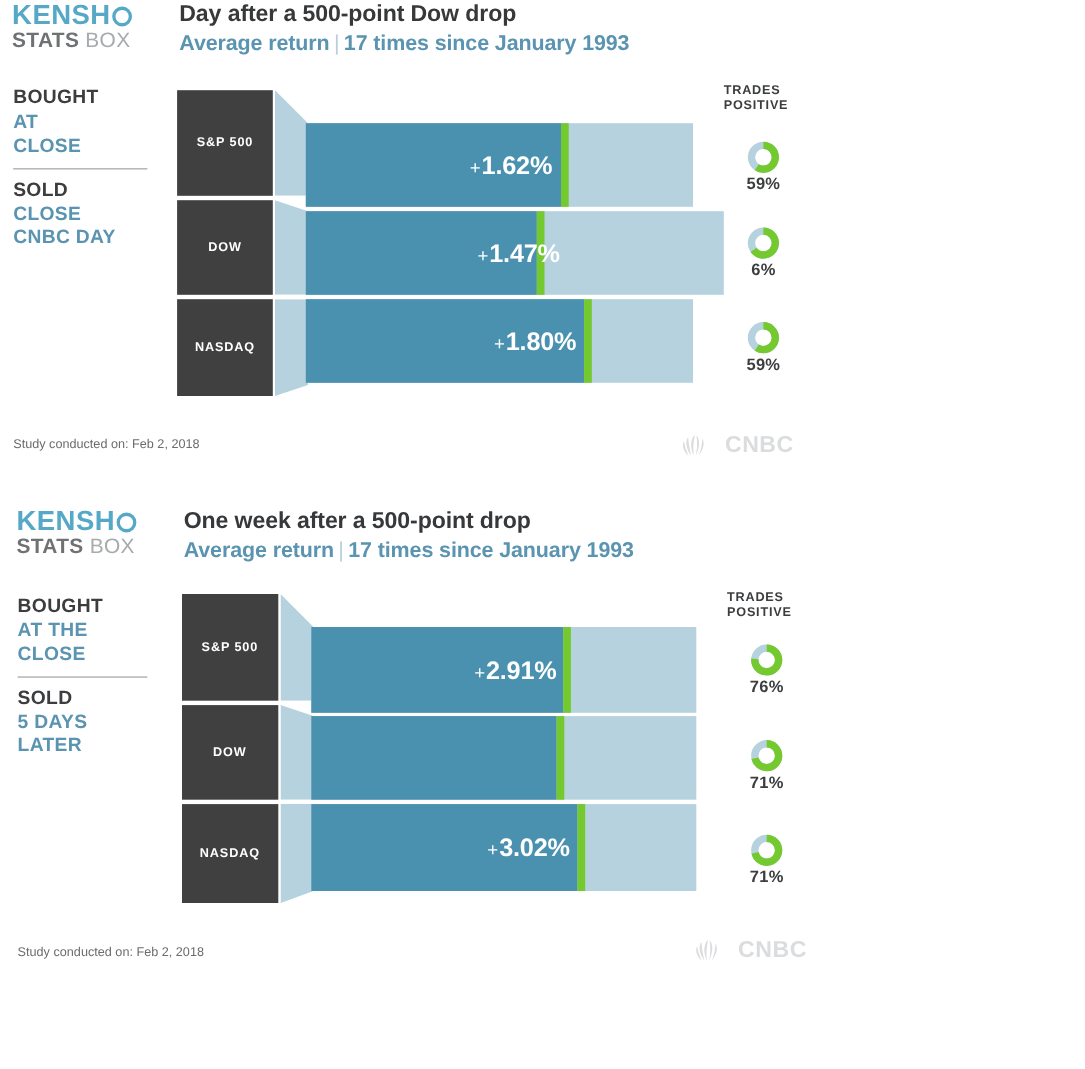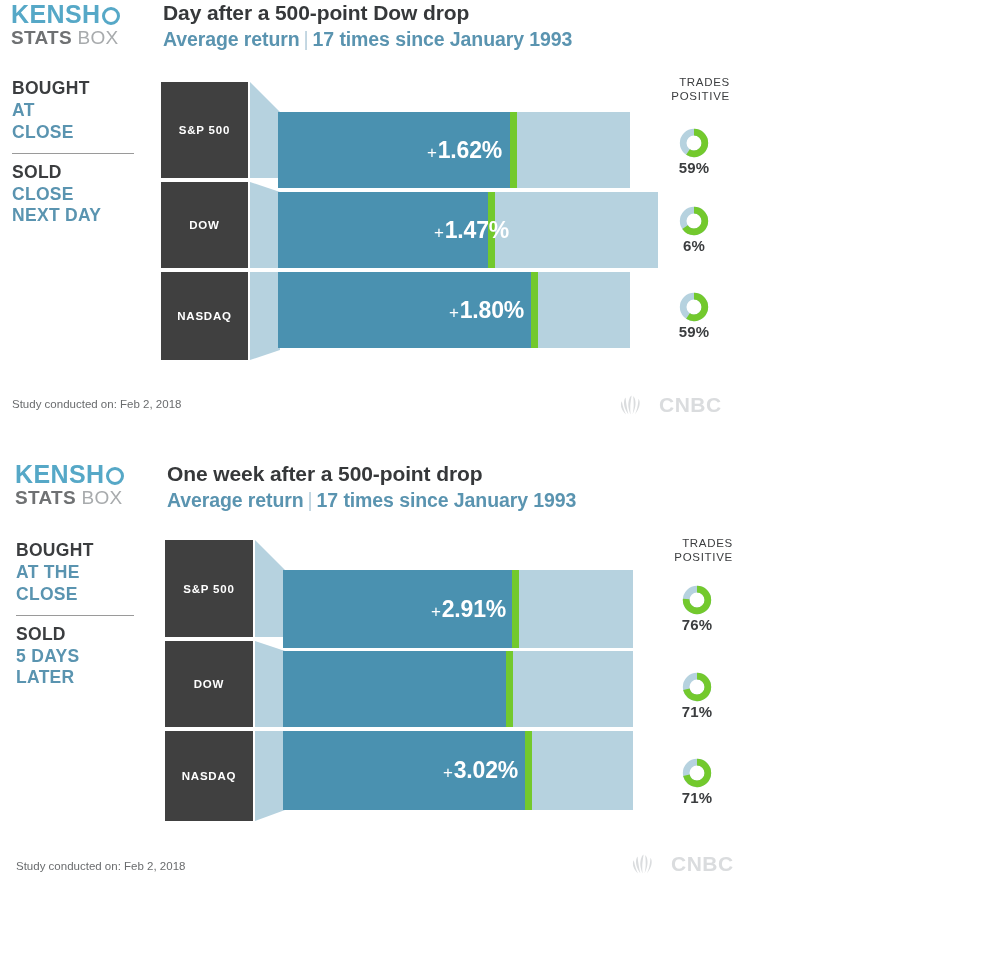--- a/index.html
+++ b/index.html
@@ -162,23 +162,23 @@
   }
   .bar-value .sign {
     font-size: 17px;
     font-weight: normal;
     margin-right: 1px;
   }
 
   
   .tp-head {
     position: absolute;
-    text-align: right;
+    text-align: left;
     font-size: 11.5px;
-    font-weight: normal;
+    font-weight: bold;
     letter-spacing: 0.7px;
     line-height: 1.25;
     color: #3b3d3f;
     white-space: nowrap;
   }
   .tp-item {
     position: absolute;
     width: 70px;
     text-align: center;
   }
@@ -229,21 +229,21 @@
     </div>
   </div>
 
   <div class="legend" style="top:78px;width:122px;">
     <div class="legend-word legend-dark">BOUGHT</div>
     <div class="legend-word legend-blue">AT</div>
     <div class="legend-word legend-blue">CLOSE</div>
     <div class="legend-rule"></div>
     <div class="legend-word legend-dark">SOLD</div>
     <div class="legend-word legend-blue">CLOSE</div>
-    <div class="legend-word legend-blue">NEXT DAY</div>
+    <div class="legend-word legend-blue">CNBC DAY</div>
   </div>
 
   <div class="chart" style="left:0;top:0;">
 
     <div class="row">
       <div class="cat-box" style="left:161px;top:82px;width:87px;height:96px;">S&amp;P 500</div>
       <svg class="connector" style="left:250px;top:82px;" width="30" height="96">
         <polygon points="0,0 30,30 30,96 0,96" fill="#b6d2df"></polygon>
       </svg>
       <div class="bar-track" style="left:278px;top:112px;width:352px;height:76px;">

